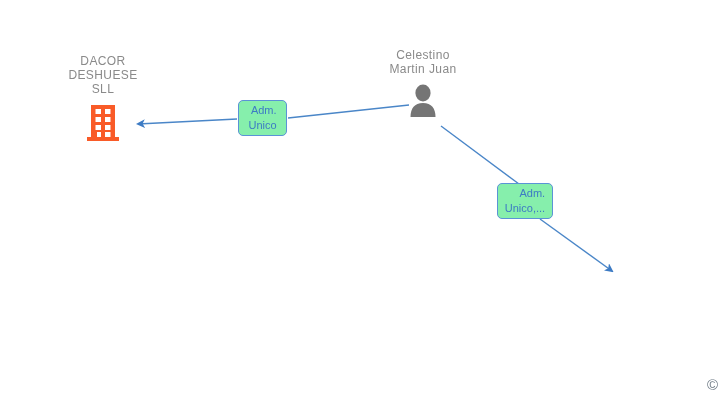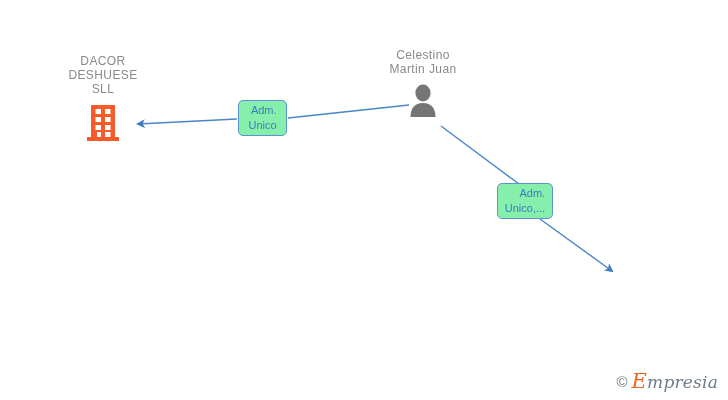--- a/index.html
+++ b/index.html
@@ -170,16 +170,15 @@
 
 
   <div class="rel-box" id="rel-box-dacor">Adm.
 Unico</div>
 
   <div class="rel-box" id="rel-box-jucema">Adm.
 Unico,...</div>
 
   <div id="watermark">
     <span class="wm-copy">©</span>
-    <span class="wm-text"><span class="wm-e">E</span><span>mpresia</span></span>
   </div>
 
 </div>
 
 </body></html>

